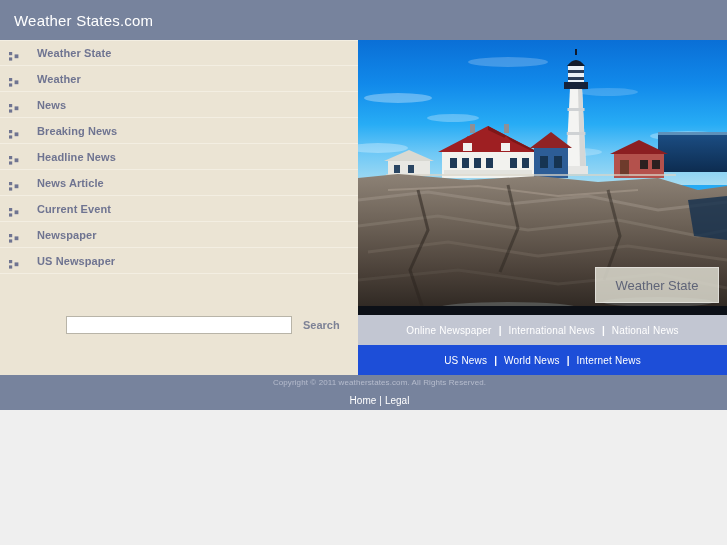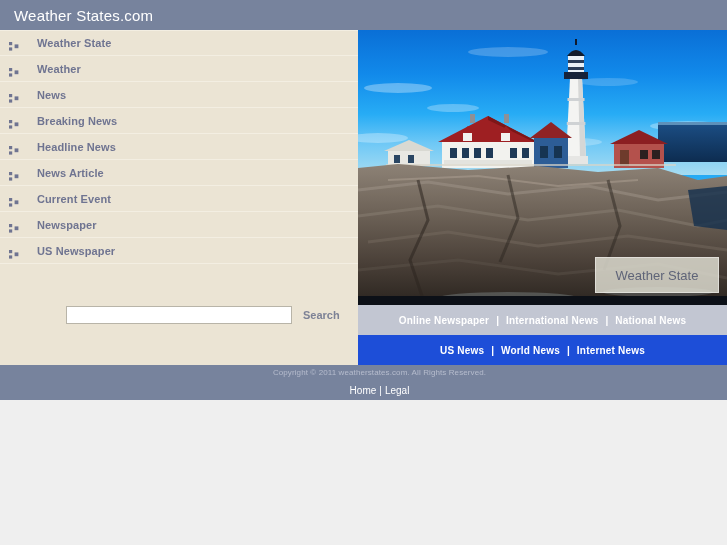--- a/index.html
+++ b/index.html
@@ -17,21 +17,21 @@
 
   #page {
     width: 727px;
     height: 545px;
     position: relative;
     background: #efefef;
   }
 
   
   .site-header {
-    height: 30px;
+    height: 40px;
     background: #77839d;
     display: flex;
     align-items: center;
     padding-left: 14px;
     box-sizing: border-box;
   }
   .site-title {
     color: #ffffff;
     font-size: 15px;
     font-weight: 400;
@@ -171,21 +171,21 @@
     align-items: center;
     justify-content: center;
     box-sizing: border-box;
   }
   .linkbar-1 { background: #c2c6d2; }
   .linkbar-2 { background: #1d4ed8; }
   .linkbar a {
     color: #ffffff;
     text-decoration: none;
     font-size: 10px;
-    font-weight: bold;
+    font-weight: normal;
     letter-spacing: 0.2px;
   }
   .linkbar .sep {
     color: #ffffff;
     font-size: 10px;
     font-weight: bold;
     margin: 0 7px;
   }
 
   

